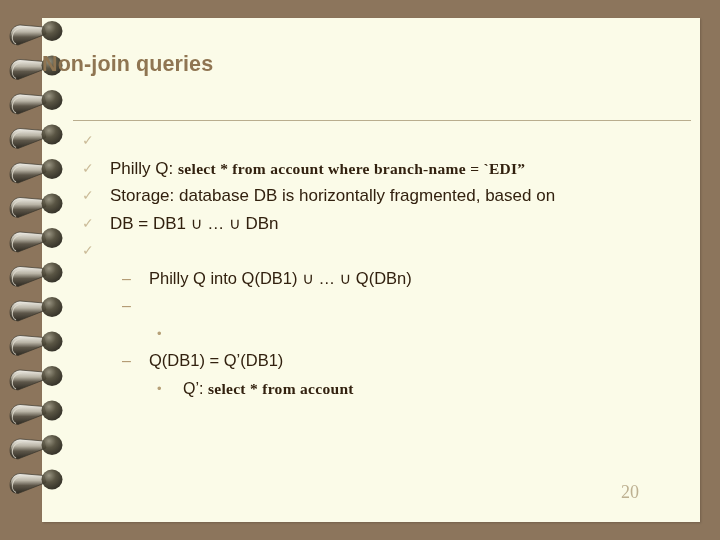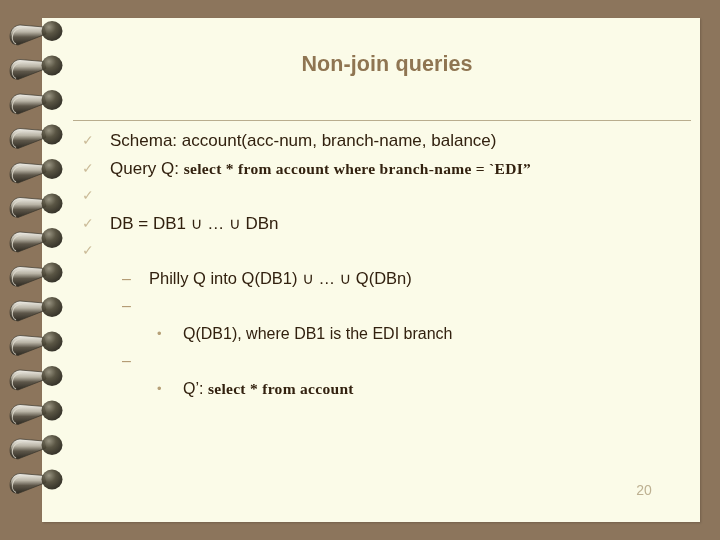--- a/index.html
+++ b/index.html
@@ -28,26 +28,25 @@
     position: absolute;
     left: 0px; top: 0px;
     width: 90px; height: 540px;
     pointer-events: none;
   }
   
   #title {
     position: absolute;
     left: 42px; top: 52px;
     width: 658px;
-    text-align: center;
+    text-align: left;
     font-size: 21.5px;
     font-weight: bold;
     color: #8f7552;
     letter-spacing: 0.1px;
-    padding-left: 16px;
   }
   
   #divider {
     position: absolute;
     left: 73px; top: 120px;
     width: 618px; height: 0;
     border-top: 1px solid #b9ad8e;
   }
   
   #body-text {
@@ -86,25 +85,26 @@
   .sql {
     font-family: "Liberation Serif", serif;
     font-weight: bold;
     font-size: 15.5px;
     letter-spacing: 0.3px;
   }
   .op { font-size: 16px; }
   
   #page-number {
     position: absolute;
-    left: 624px; top: 482px;
+    left: 610px; top: 482px;
     width: 40px;
     text-align: center;
-    font-size: 14px;
+    font-size: 18px;
     color: #bdb091;
+    font-family: Liberation Serif, serif;
   }
 </style>
 </head>
 <body>
 
 <div id="slide">
 
   <div id="page"></div>
 
   <svg id="spiral" viewBox="0 0 90 540" width="90" height="540" xmlns="http://www.w3.org/2000/svg">
@@ -193,27 +193,27 @@
           <ellipse cx="52" cy="479.5" rx="10.5" ry="10" fill="url(#knobGrad)" opacity="0.92"></ellipse>
         </g>
       </g>
   </svg>
 
   <div id="title">Non-join queries</div>
 
   <div id="divider"></div>
 
   <div id="body-text">
-      <div class="line lv1"><span class="bullet">✓</span><span>Schema: account(acc-num, branch-name, balance)</span></div>
-      <div class="line lv1"><span class="bullet">✓</span><span>Query Q: </span><span class="sql">select  *  from   account   where branch-name</span><span class="sql"> = `EDI”</span></div>
       <div class="line lv1"><span class="bullet">✓</span></div>
+      <div class="line lv1"><span class="bullet">✓</span><span>Philly Q: </span><span class="sql">select  *  from   account   where branch-name</span><span class="sql"> = `EDI”</span></div>
+      <div class="line lv1"><span class="bullet">✓</span><span>Storage: database DB is horizontally fragmented, based on</span></div>
       <div class="line lv1"><span class="bullet">✓</span><span>DB = DB1 </span><span class="op">∪</span><span> … </span><span class="op">∪</span><span> DBn</span></div>
       <div class="line lv1"><span class="bullet">✓</span></div>
       <div class="line lv2"><span class="bullet">–</span><span>Philly Q into Q(DB1) </span><span class="op">∪</span><span> … </span><span class="op">∪</span><span> Q(DBn)</span></div>
       <div class="line lv2"><span class="bullet">–</span></div>
-      <div class="line lv3"><span class="bullet">•</span><span>Q(DB1), where DB1 is the EDI branch</span></div>
-      <div class="line lv2"><span class="bullet">–</span></div>
+      <div class="line lv3"><span class="bullet">•</span></div>
+      <div class="line lv2"><span class="bullet">–</span><span>Q(DB1) = Q’(DB1)</span></div>
       <div class="line lv3"><span class="bullet">•</span><span>Q’: </span><span class="sql">select  *  from   account</span></div>
     </div>
 
   <div id="page-number">20</div>
 
 </div>
 
 </body></html>

